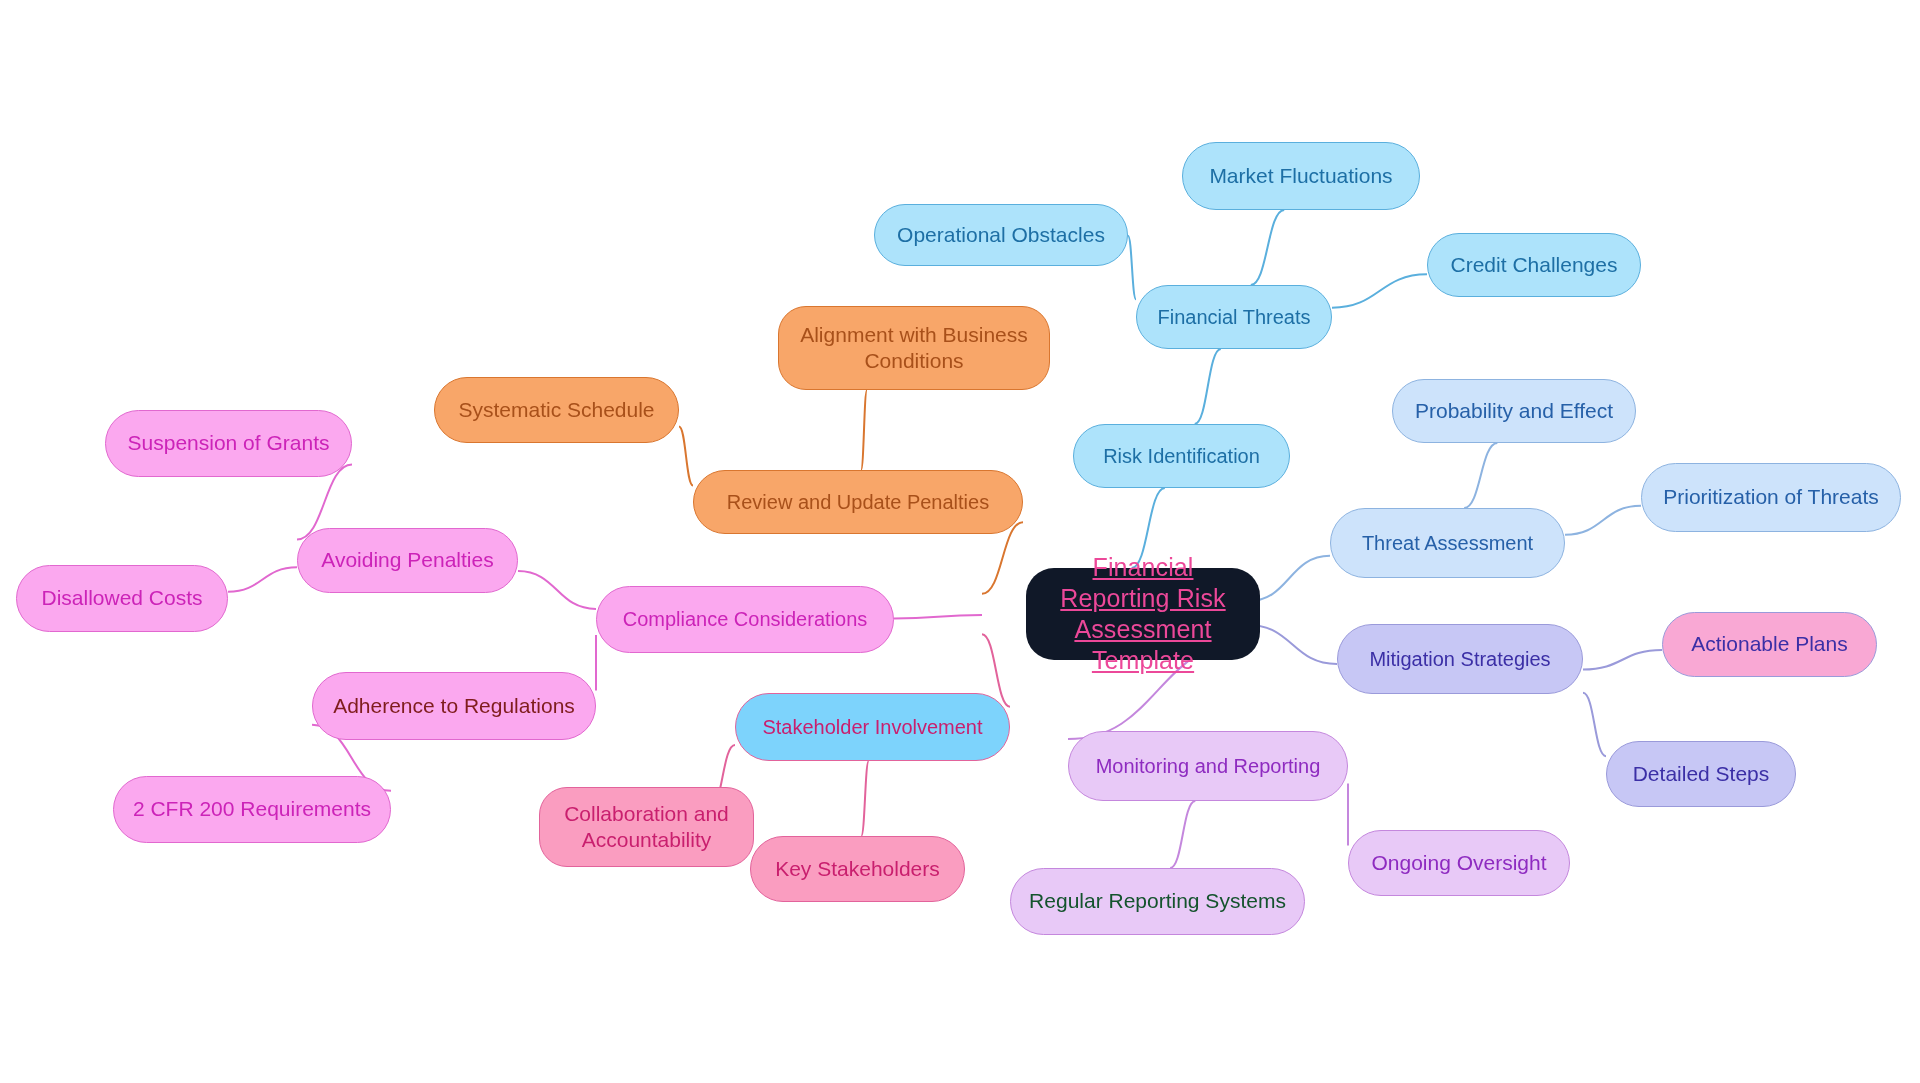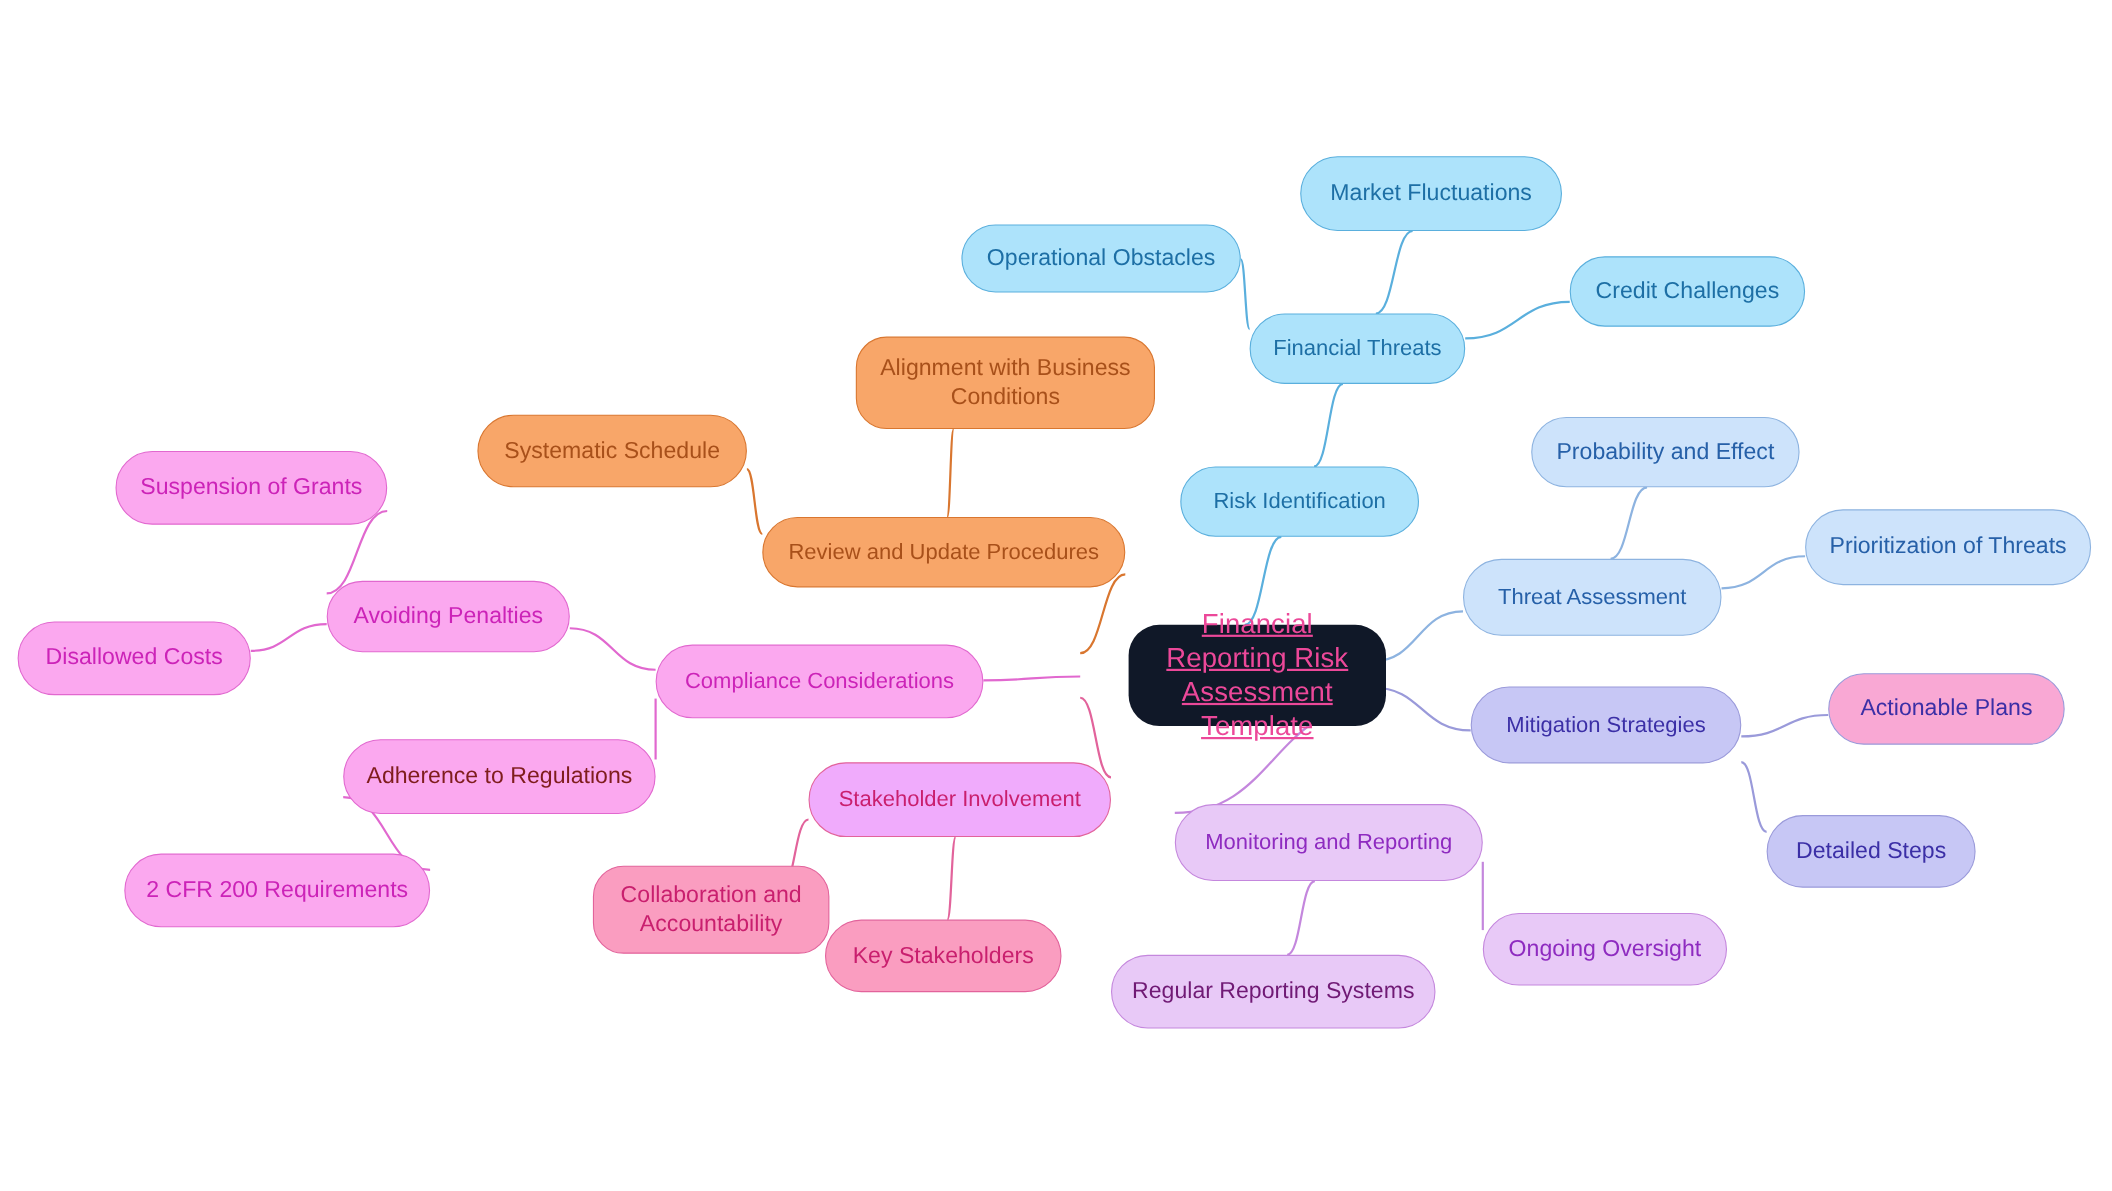--- a/index.html
+++ b/index.html
@@ -99,29 +99,29 @@
       <div class="node node-leaf" style="left: 1182px; top: 142px; width: 238px; height: 68px; background: rgb(173, 227, 251); border-color: rgb(90, 175, 221); color: rgb(29, 111, 165);">Market Fluctuations</div>
       <div class="node node-leaf" style="left: 1427px; top: 233px; width: 214px; height: 64px; background: rgb(173, 227, 251); border-color: rgb(90, 175, 221); color: rgb(29, 111, 165);">Credit Challenges</div>
       <div class="node node-branch" style="left: 1330px; top: 508px; width: 235px; height: 70px; background: rgb(205, 227, 251); border-color: rgb(141, 179, 224); color: rgb(38, 96, 168);">Threat Assessment</div>
       <div class="node node-leaf" style="left: 1392px; top: 379px; width: 244px; height: 64px; background: rgb(205, 227, 251); border-color: rgb(141, 179, 224); color: rgb(38, 96, 168);">Probability and Effect</div>
       <div class="node node-leaf" style="left: 1641px; top: 463px; width: 260px; height: 69px; background: rgb(205, 227, 251); border-color: rgb(141, 179, 224); color: rgb(38, 96, 168);">Prioritization of Threats</div>
       <div class="node node-branch" style="left: 1337px; top: 624px; width: 246px; height: 70px; background: rgb(199, 199, 245); border-color: rgb(154, 154, 218); color: rgb(59, 47, 166);">Mitigation Strategies</div>
       <div class="node node-leaf" style="left: 1662px; top: 612px; width: 215px; height: 65px; background: #f9a8d4; border-color: rgb(154, 154, 218); color: rgb(59, 47, 166);">Actionable Plans</div>
       <div class="node node-leaf" style="left: 1606px; top: 741px; width: 190px; height: 66px; background: rgb(199, 199, 245); border-color: rgb(154, 154, 218); color: rgb(59, 47, 166);">Detailed Steps</div>
       <div class="node node-branch" style="left: 1068px; top: 731px; width: 280px; height: 70px; background: rgb(232, 201, 247); border-color: rgb(196, 135, 221); color: rgb(142, 43, 192);">Monitoring and Reporting</div>
       <div class="node node-leaf" style="left: 1348px; top: 830px; width: 222px; height: 66px; background: rgb(232, 201, 247); border-color: rgb(196, 135, 221); color: rgb(142, 43, 192);">Ongoing Oversight</div>
-      <div class="node node-leaf" style="left: 1010px; top: 868px; width: 295px; height: 67px; background: rgb(232, 201, 247); border-color: rgb(196, 135, 221); color: #701a75;">Regular Reporting Systems</div>
-      <div class="node node-branch" style="left: 735px; top: 693px; width: 275px; height: 68px; background: #f0abfc; border-color: rgb(226, 99, 155); color: rgb(201, 31, 110);">Stakeholder Involvement</div>
+      <div class="node node-leaf" style="left: 1010px; top: 868px; width: 295px; height: 67px; background: rgb(232, 201, 247); border-color: rgb(196, 135, 221); color: #14532d;">Regular Reporting Systems</div>
+      <div class="node node-branch" style="left: 735px; top: 693px; width: 275px; height: 68px; background: #7dd3fc; border-color: rgb(226, 99, 155); color: rgb(201, 31, 110);">Stakeholder Involvement</div>
       <div class="node node-leaf node-multiline" style="left: 495px; top: 787px; width: 215px; height: 80px; background: rgb(250, 157, 192); border-color: rgb(226, 99, 155); color: rgb(201, 31, 110);">Collaboration and
 Accountability</div>
       <div class="node node-leaf" style="left: 750px; top: 836px; width: 215px; height: 66px; background: rgb(250, 157, 192); border-color: rgb(226, 99, 155); color: rgb(201, 31, 110);">Key Stakeholders</div>
       <div class="node node-branch" style="left: 596px; top: 586px; width: 298px; height: 67px; background: rgb(251, 168, 239); border-color: rgb(225, 104, 207); color: rgb(204, 35, 184);">Compliance Considerations</div>
       <div class="node node-leaf" style="left: 297px; top: 528px; width: 221px; height: 65px; background: rgb(251, 168, 239); border-color: rgb(225, 104, 207); color: rgb(204, 35, 184);">Avoiding Penalties</div>
       <div class="node node-leaf" style="left: 105px; top: 410px; width: 247px; height: 67px; background: rgb(251, 168, 239); border-color: rgb(225, 104, 207); color: rgb(204, 35, 184);">Suspension of Grants</div>
       <div class="node node-leaf" style="left: 16px; top: 565px; width: 212px; height: 67px; background: rgb(251, 168, 239); border-color: rgb(225, 104, 207); color: rgb(204, 35, 184);">Disallowed Costs</div>
       <div class="node node-leaf" style="left: 312px; top: 672px; width: 284px; height: 68px; background: rgb(251, 168, 239); border-color: rgb(225, 104, 207); color: #7f1d1d;">Adherence to Regulations</div>
       <div class="node node-leaf" style="left: 113px; top: 776px; width: 278px; height: 67px; background: rgb(251, 168, 239); border-color: rgb(225, 104, 207); color: rgb(204, 35, 184);">2 CFR 200 Requirements</div>
-      <div class="node node-branch" style="left: 693px; top: 470px; width: 330px; height: 64px; background: rgb(248, 166, 105); border-color: rgb(217, 118, 47); color: rgb(168, 80, 26);">Review and Update Procedures</div>
+      <div class="node node-branch" style="left: 693px; top: 470px; width: 330px; height: 64px; background: rgb(248, 166, 105); border-color: rgb(217, 118, 47); color: rgb(168, 80, 26);">Review and Update Penalties</div>
       <div class="node node-leaf node-multiline" style="left: 734px; top: 306px; width: 272px; height: 84px; background: rgb(248, 166, 105); border-color: rgb(217, 118, 47); color: rgb(168, 80, 26);">Alignment with Business
 Conditions</div>
       <div class="node node-leaf" style="left: 434px; top: 377px; width: 245px; height: 66px; background: rgb(248, 166, 105); border-color: rgb(217, 118, 47); color: rgb(168, 80, 26);">Systematic Schedule</div>
     </div>
 </div>
 
 </body></html>

